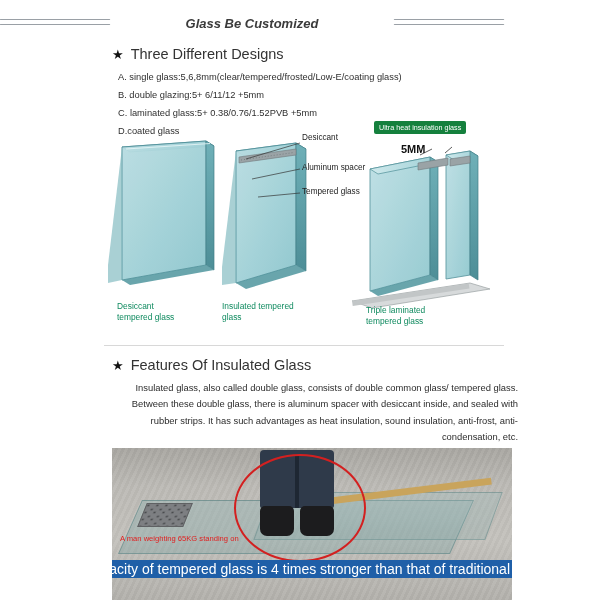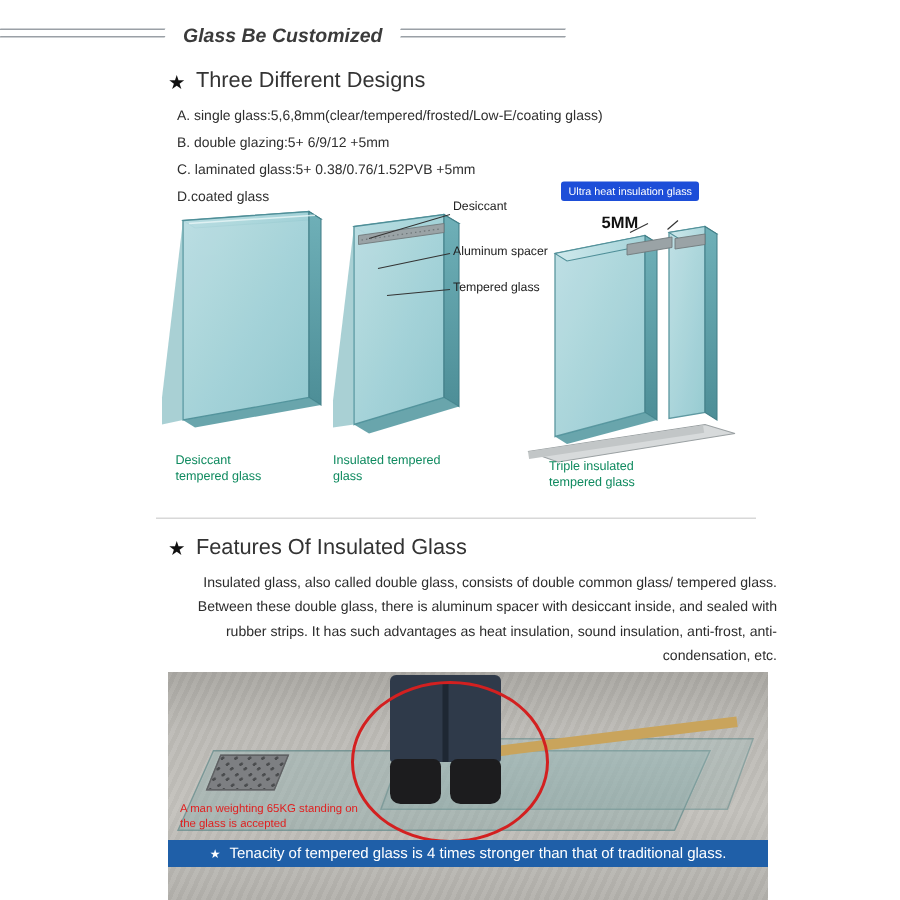--- a/index.html
+++ b/index.html
@@ -23,21 +23,21 @@
 
   
   .header {
     position: absolute;
     top: 10px;
     left: 0;
     width: 504px;
     height: 26px;
     display: flex;
     align-items: center;
-    justify-content: flex-start;
+    justify-content: space-between;
   }
   .header .rule {
     flex: 0 0 110px;
     height: 10px;
     position: relative;
   }
   .header .rule::before,
   .header .rule::after {
     content: "";
     position: absolute;
@@ -107,21 +107,21 @@
 
   .lbl {
     position: absolute;
     font-size: 8.2px;
     color: #222;
     white-space: nowrap;
   }
 
   .badge {
     position: absolute;
-    background: #1d4ed8;
+    background: #15803d;
     color: #fff;
     font-size: 7.2px;
     padding: 2px 5px;
     border-radius: 2px;
     white-space: nowrap;
   }
 
   .mm-label {
     position: absolute;
     font-size: 11px;
@@ -270,21 +270,21 @@
     height: 18px;
     background: #1f5fa8;
     display: flex;
     align-items: center;
     justify-content: center;
     gap: 6px;
   }
   .bluebar .star-w { color: #fff; font-size: 8px; }
   .bluebar span.txt {
     color: #ffffff;
-    font-size: 10px;
+    font-size: 14px;
     white-space: nowrap;
   }
 
   .divider {
     position: absolute;
     left: 104px;
     top: 345px;
     width: 400px;
     height: 1px;
     background: #d8d8d8;
@@ -301,21 +301,21 @@
     <div class="rule right"></div>
   </div>
 
   <div class="section-title" style="left:112px; top:46px;">
     <span class="star">★</span>
     <span>Three Different Designs</span>
   </div>
 
   <div class="design-list">
     <div>A. single glass:5,6,8mm(clear/tempered/frosted/Low-E/coating glass)</div>
-    <div>B. double glazing:5+ 6/9/12 +5mm</div>
+    <div>B. double glazing:5+ 6/11/12 +5mm</div>
     <div>C. laminated glass:5+ 0.38/0.76/1.52PVB +5mm</div>
     <div>D.coated glass</div>
   </div>
 
   <div class="diagram">
 
     <svg width="600" height="215" viewBox="0 0 600 215">
       <defs>
         <linearGradient id="gfill" x1="0" y1="0" x2="1" y2="1">
           <stop offset="0%" stop-color="#b9dde2"></stop>
@@ -397,21 +397,21 @@
     
     <div class="cap green" style="left:117px; top:176px;">
       <div>Desiccant</div>
       <div>tempered glass</div>
     </div>
     <div class="cap green" style="left:222px; top:176px;">
       <div>Insulated tempered</div>
       <div>glass</div>
     </div>
     <div class="cap green" style="left:366px; top:180px;">
-      <div>Triple insulated</div>
+      <div>Triple laminated</div>
       <div>tempered glass</div>
     </div>
   </div>
 
   <div class="divider"></div>
 
   <div class="section-title" style="left:112px; top:357px;">
     <span class="star">★</span>
     <span>Features Of Insulated Glass</span>
   </div>
@@ -425,21 +425,20 @@
     <div class="wood"></div>
     <div class="brick"></div>
     <div class="legs">
       <div class="leg-pants"></div>
       <div class="shoe l"></div>
       <div class="shoe r"></div>
     </div>
     <div class="ellipse"></div>
     <div class="red-note">
       <div>A man weighting 65KG standing on</div>
-      <div>the glass is accepted</div>
     </div>
   </div>
 
   <div class="bluebar">
     <span class="star-w">★</span>
     <span class="txt">Tenacity of tempered glass is 4 times stronger than that of traditional glass.</span>
   </div>
 
 </div>
 

